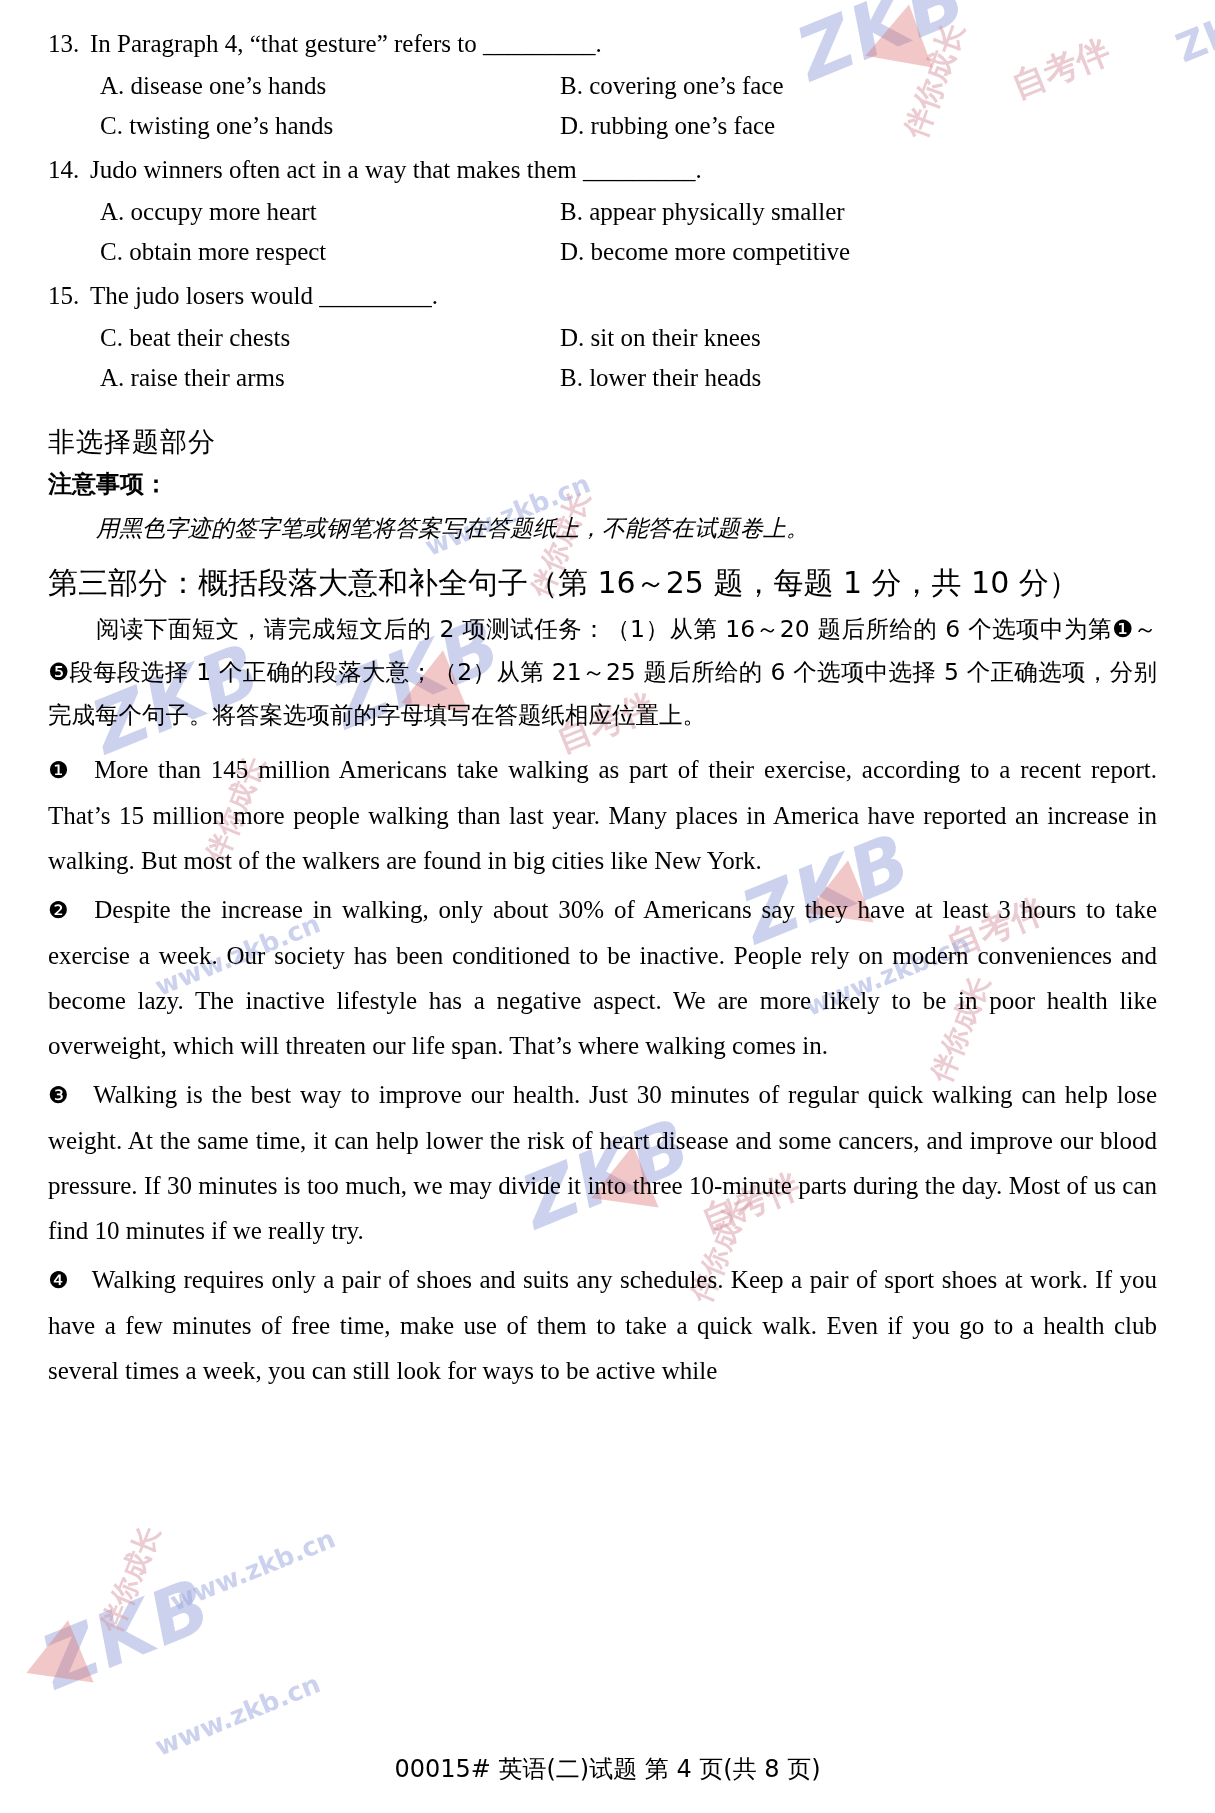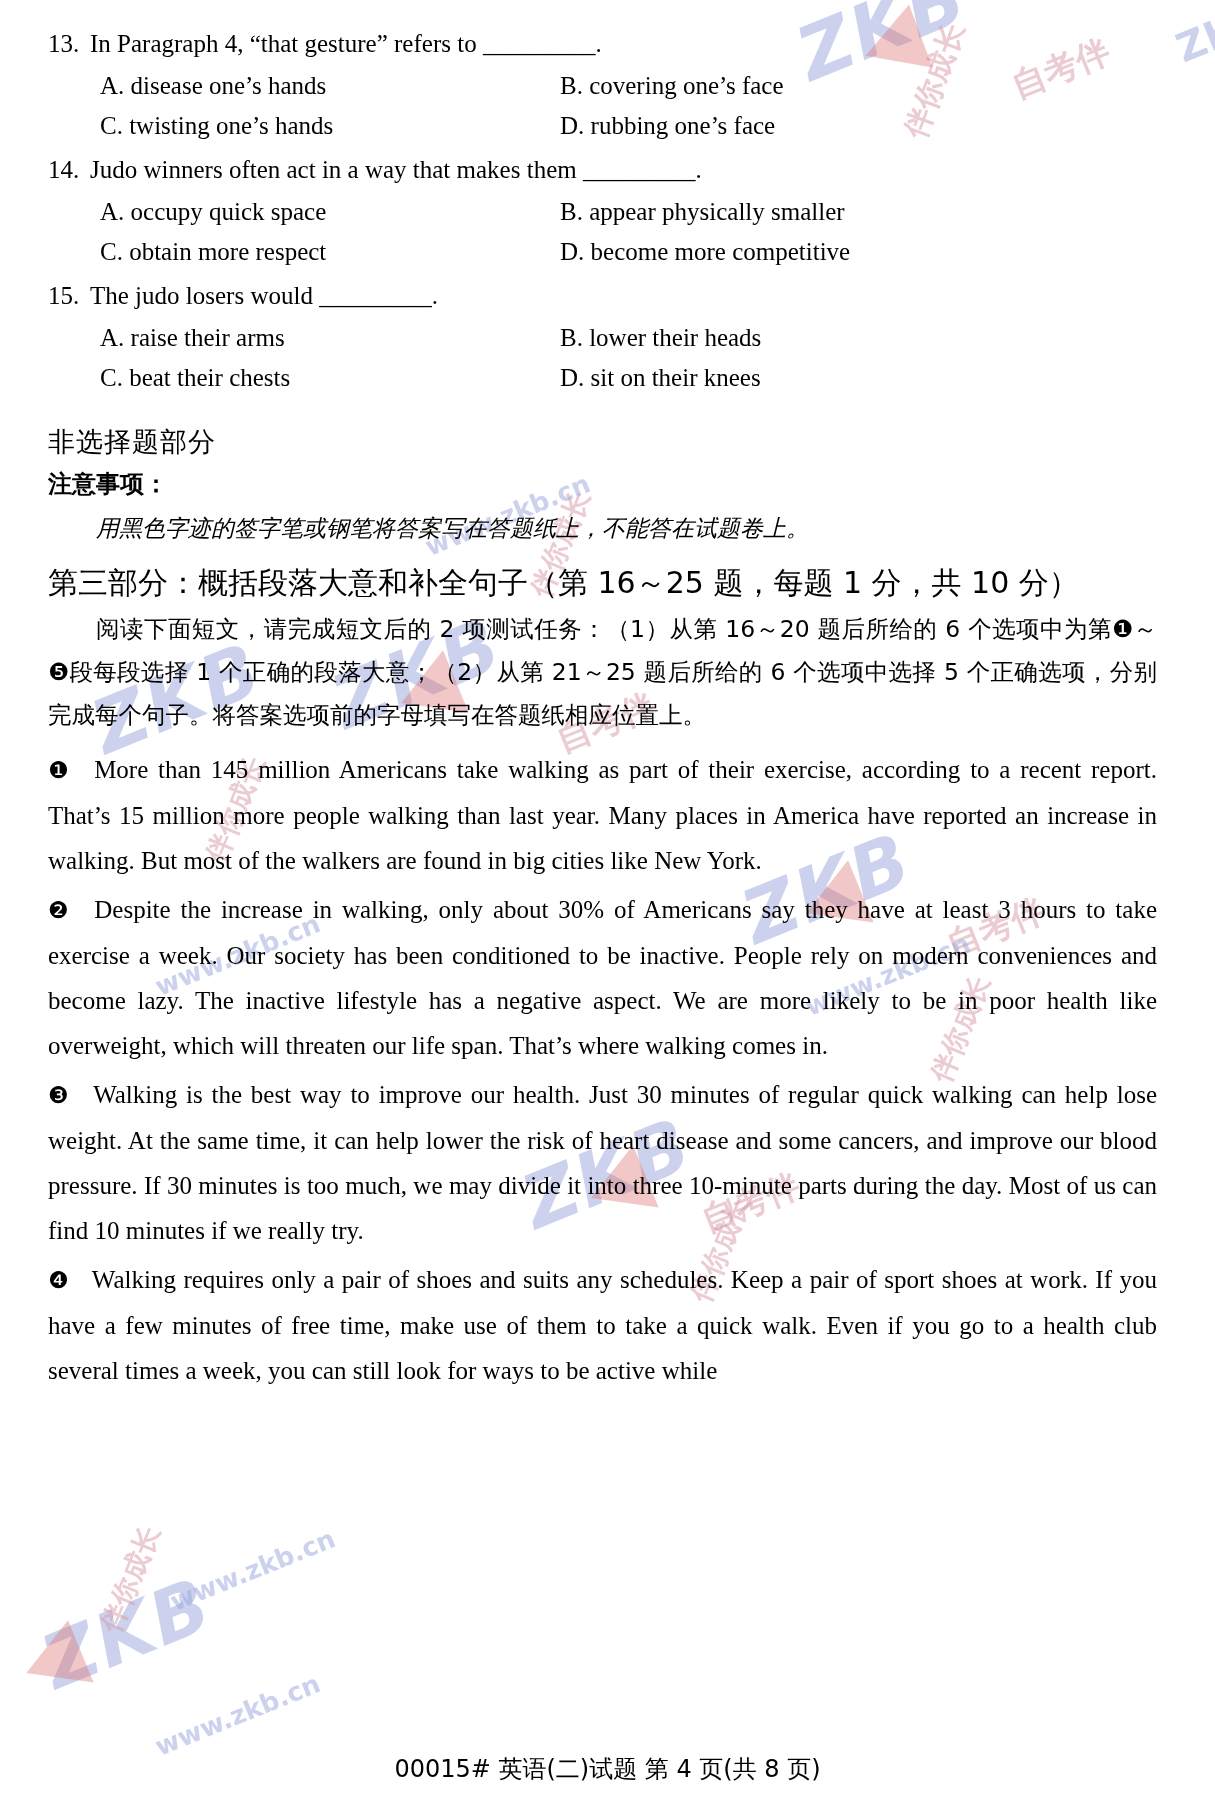--- a/index.html
+++ b/index.html
@@ -207,41 +207,41 @@
         <span class="opt b">D. rubbing one’s face</span>
       </div>
     </div>
 
     <div class="mc-item">
       <div class="mc-stem">
         <span class="mc-num">14.</span>
         <span>Judo winners often act in a way that makes them _________.</span>
       </div>
       <div class="mc-options">
-        <span class="opt">A. occupy quick space</span>
+        <span class="opt">A. occupy more heart</span>
         <span class="opt b">B. appear physically smaller</span>
       </div>
       <div class="mc-options">
         <span class="opt">C. obtain more respect</span>
         <span class="opt b">D. become more competitive</span>
       </div>
     </div>
 
     <div class="mc-item">
       <div class="mc-stem">
         <span class="mc-num">15.</span>
         <span>The judo losers would _________.</span>
       </div>
       <div class="mc-options">
+        <span class="opt">C. beat their chests</span>
+        <span class="opt b">D. sit on their knees</span>
+      </div>
+      <div class="mc-options">
         <span class="opt">A. raise their arms</span>
         <span class="opt b">B. lower their heads</span>
-      </div>
-      <div class="mc-options">
-        <span class="opt">C. beat their chests</span>
-        <span class="opt b">D. sit on their knees</span>
       </div>
     </div>
 
     <div class="section-title">非选择题部分</div>
     <div class="notice-label">注意事项：</div>
     <div class="notice-text">用黑色字迹的签字笔或钢笔将答案写在答题纸上，不能答在试题卷上。</div>
     <div class="part-head">第三部分：概括段落大意和补全句子（第 16～25 题，每题 1 分，共 10 分）</div>
     <div class="part-instr">阅读下面短文，请完成短文后的 2 项测试任务：（1）从第 16～20 题后所给的 6 个选项中为第❶～❺段每段选择 1 个正确的段落大意；（2）从第 21～25 题后所给的 6 个选项中选择 5 个正确选项，分别完成每个句子。将答案选项前的字母填写在答题纸相应位置上。</div>
 
 

